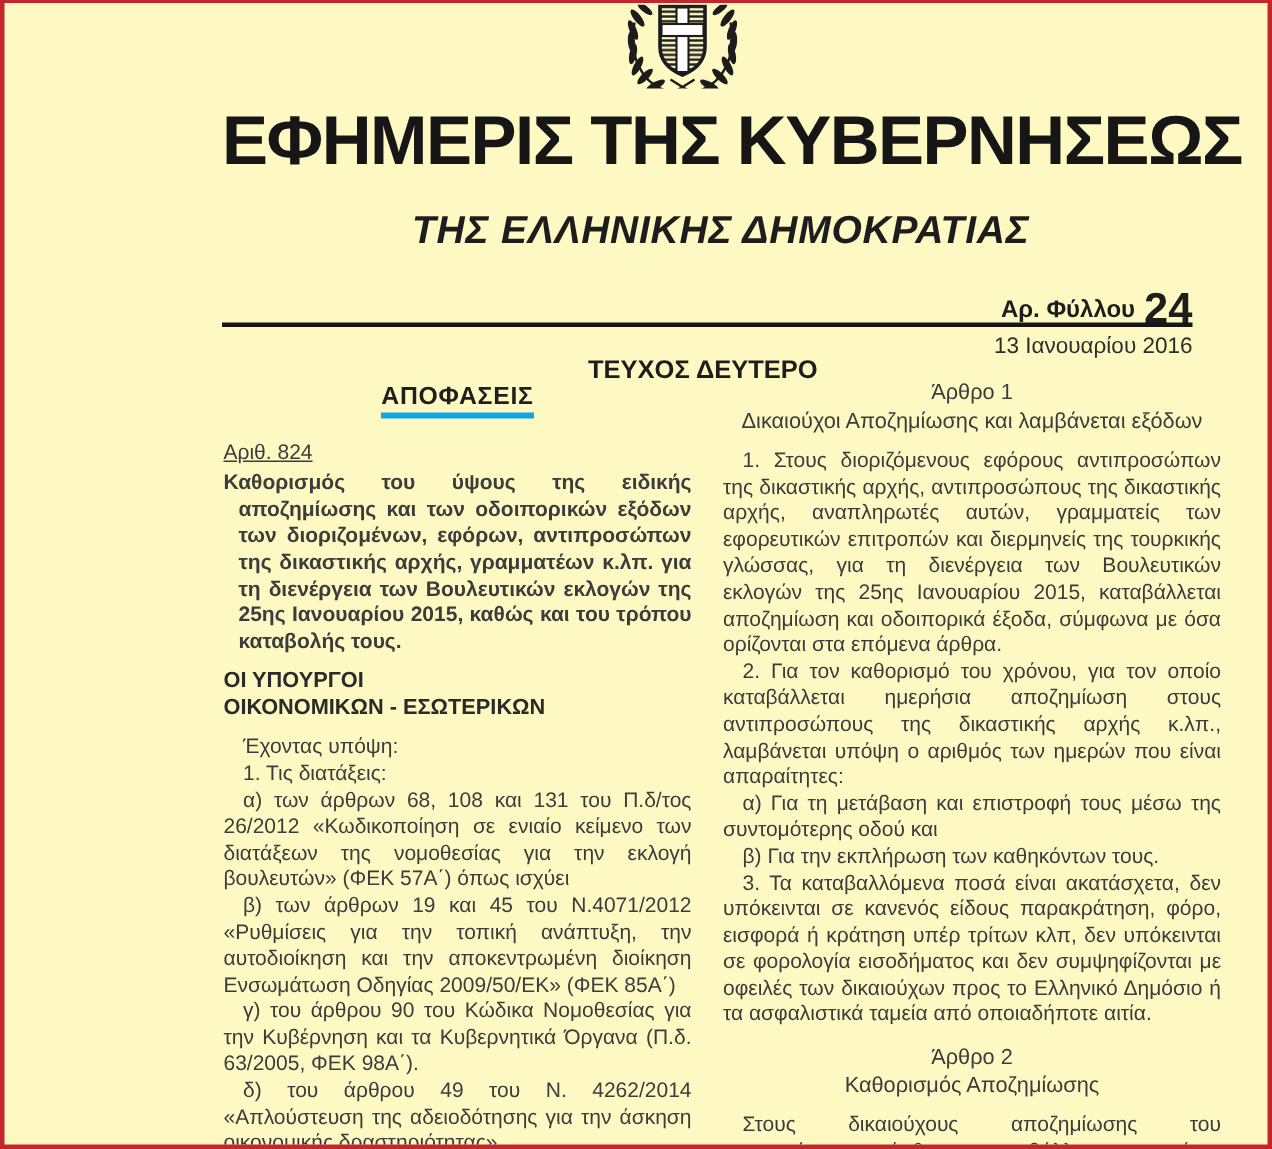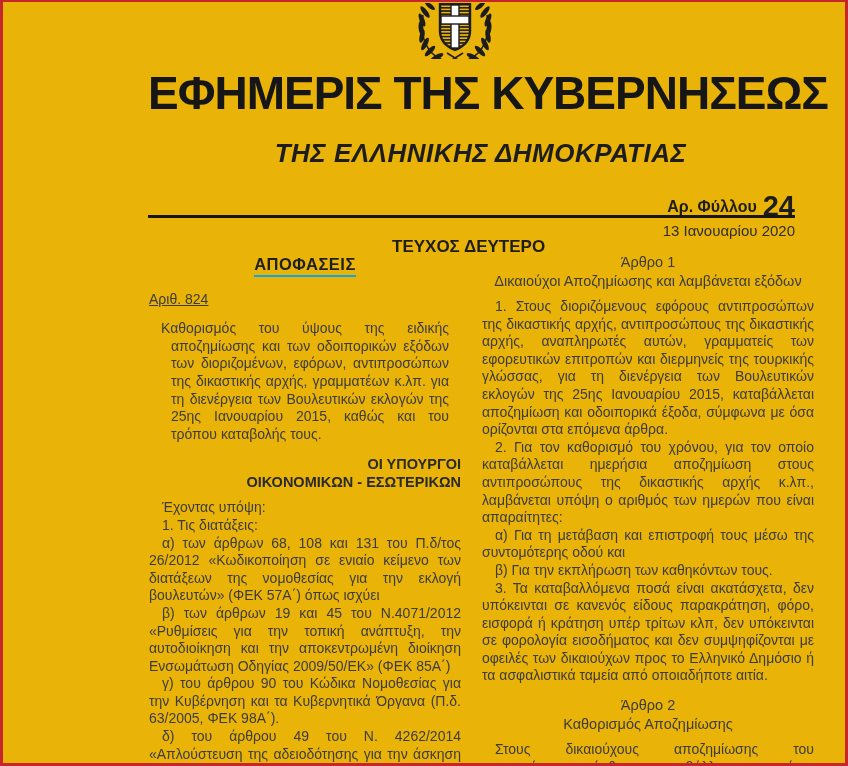--- a/index.html
+++ b/index.html
@@ -1,20 +1,20 @@
 <!DOCTYPE html>
 <html lang="el"><head>
 <meta charset="utf-8">
 <style>
   html,body { margin:0; padding:0; background:#e8e8e8; }
   .page {
     position:relative;
     width:848px; height:766px;
     box-sizing:border-box;
-    background:#eab308;
+    background:#fef9c3;
     border:3px solid #c5262c;
     border-top-width:2px;
     overflow:hidden;
     font-family:"Liberation Sans", sans-serif;
     color:#3c3c3c;
   }
   .emblem { position:absolute; top:1px; left:404px; width:96px; height:56px; overflow:hidden; }
   .gaz-title {
     position:absolute; top:64px; left:145px; width:665px;
     text-align:center; font-size:46px; font-weight:700; letter-spacing:-1px;
@@ -33,26 +33,26 @@
   .rule { position:absolute; top:213px; left:145px; width:647px; height:3px; background:#161616; }
   .date-line { position:absolute; top:220px; left:145px; width:647px; text-align:right; font-size:15px; color:#2e2e2e; }
 
   .col { position:absolute; font-size:14px; line-height:17.6px; text-align:justify; }
   .col-left  { top:254px; left:146px; width:312px; }
   .col-right { top:251px; left:479px; width:332px; }
 
   .decisions-h { text-align:center; margin:0 0 14px 0; }
   .decisions-h span {
     display:inline-block; font-weight:700; font-size:16.5px; letter-spacing:0.5px;
-    color:#1f1f1f; border-bottom:2px solid #0ea5e9; padding-bottom:1px;
+    color:#1f1f1f; border-bottom:4px solid #0ea5e9; padding-bottom:1px;
   }
   .arith { margin:0 0 3px 0; text-decoration:underline; }
-  p.hang { margin:12px; padding-left:10px; text-indent:-10px; }
+  p.hang { margin:0; padding-left:10px; text-indent:-10px;font-weight:bold; }
   p.ind  { margin:0; text-indent:13px; }
-  .ministers { margin:9px 0 8px 0; text-align:right; font-weight:700; font-size:14.5px; color:#2a2a2a; line-height:18px; }
+  .ministers { margin:9px 0 8px 0; text-align:left; font-weight:700; font-size:14.5px; color:#2a2a2a; line-height:18px; }
   .art-h { text-align:center; margin:0 0 8px 0; line-height:18.5px; font-size:14.5px; }
   .art-h.art2 { margin-top:11px; }
 </style>
 </head>
 <body>
 
 <div class="page">
 
   <div class="emblem">
     <svg width="96" height="62" viewBox="0 0 96 62" aria-hidden="true">
@@ -99,21 +99,21 @@
   <div class="gaz-subtitle">ΤΗΣ ΕΛΛΗΝΙΚΗΣ ΔΗΜΟΚΡΑΤΙΑΣ</div>
 
   <div class="meta-row">
     <span class="issue-type">ΤΕΥΧΟΣ ΔΕΥΤΕΡΟ</span>
     <span class="issue-no">
       <span class="lbl">Αρ. Φύλλου</span>
       <span class="num">24</span>
     </span>
   </div>
   <div class="rule"></div>
-  <div class="date-line">13 Ιανουαρίου 2020</div>
+  <div class="date-line">13 Ιανουαρίου 2016</div>
 
   <div class="col col-left">
     <div class="decisions-h">
       <span>ΑΠΟΦΑΣΕΙΣ</span>
     </div>
     <div class="arith">Αριθ. 824</div>
     <p class="hang">Καθορισμός του ύψους της ειδικής αποζημίωσης και των οδοιπορικών εξόδων των διοριζομένων, εφόρων, αντιπροσώπων της δικαστικής αρχής, γραμματέων κ.λπ. για τη διενέργεια των Βουλευτικών εκλογών της 25ης Ιανουαρίου 2015, καθώς και του τρόπου καταβολής τους.</p>
     <div class="ministers">
       <div>ΟΙ ΥΠΟΥΡΓΟΙ</div>
       <div>ΟΙΚΟΝΟΜΙΚΩΝ - ΕΣΩΤΕΡΙΚΩΝ</div>

